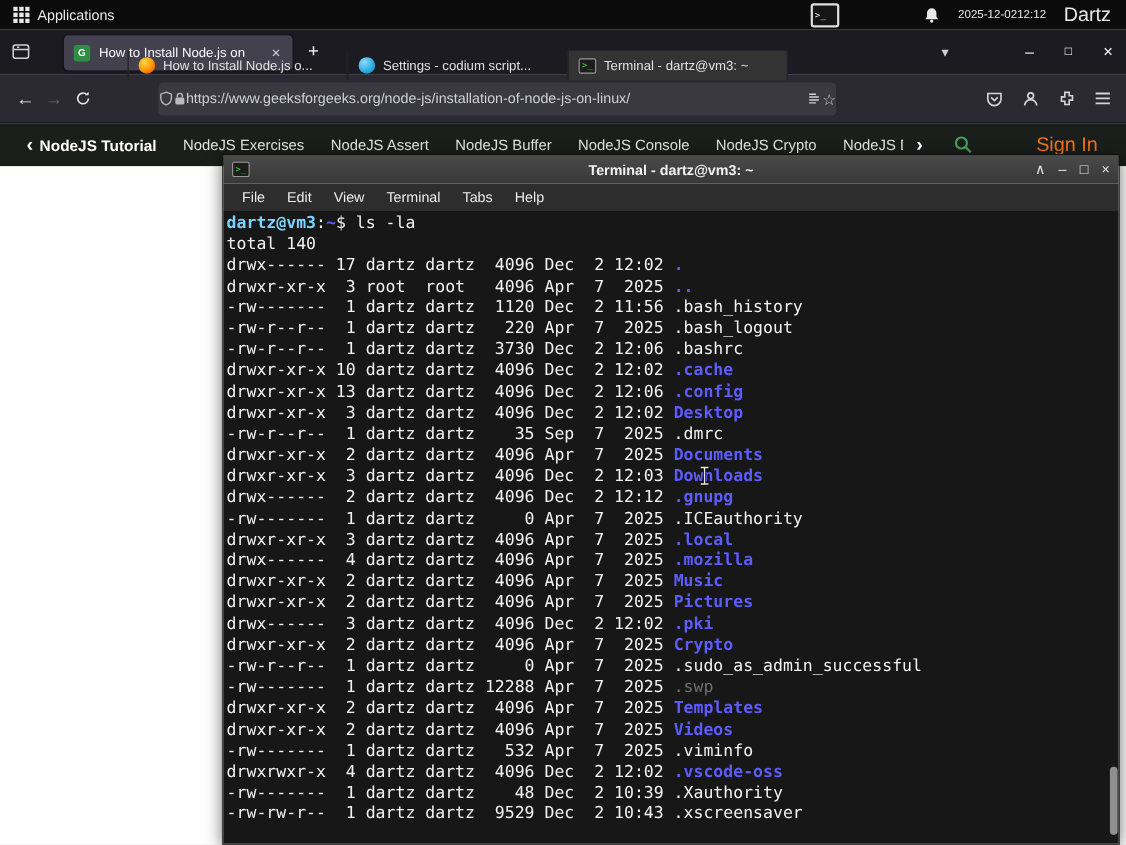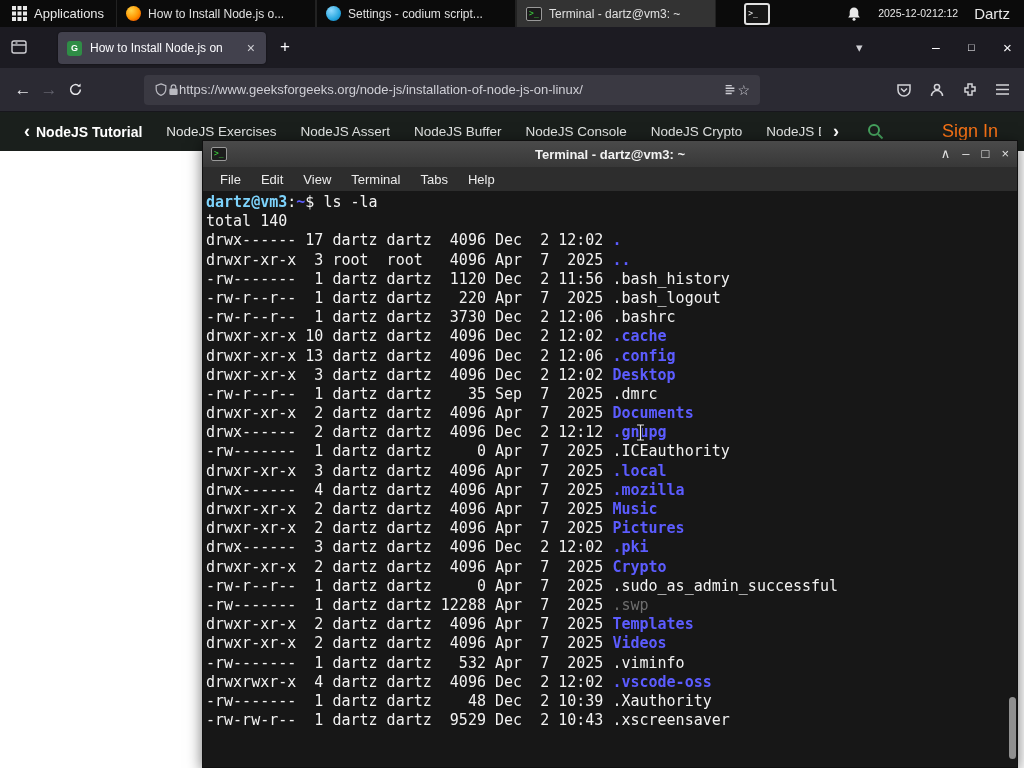--- a/index.html
+++ b/index.html
@@ -5,21 +5,21 @@
   * { box-sizing: border-box; }
   html,body { margin:0; padding:0; }
   body {
     width:1024px; height:768px; position:relative; overflow:hidden;
     background:#ffffff; font-family:"Liberation Sans", sans-serif;
   }
 
   
   #panel {
     position:absolute; top:0; left:0; width:1024px; height:27px;
-    background:#0b0b0b; color:#e8e8e8; display:flex; align-items:flex-end; z-index:30;
+    background:#0b0b0b; color:#e8e8e8; display:flex; align-items:flex-start; z-index:30;
   }
   .panel-apps { display:flex; align-items:center; gap:7px; padding:0 12px; height:100%; }
   .panel-apps .lbl { font-size:13px; }
   .panel-winbtns { display:flex; height:100%;margin-top:46px; }
   .win-btn {
     width:200px; display:flex; align-items:center; gap:7px; padding:0 9px;
     border-left:1px solid #222; border-right:1px solid #222; font-size:12px; color:#e0e0e0;
   }
   .win-btn .t { white-space:nowrap; overflow:hidden; flex:1; }
   .win-btn.active { background:#333333; }
@@ -32,21 +32,21 @@
     color:#3cd63c; font-size:8px; line-height:11px; text-align:left; padding-left:2px;
     font-family:"DejaVu Sans Mono", monospace; flex:0 0 auto;
   }
   .panel-right { margin-left:auto; display:flex; align-items:center; gap:16px; padding-right:10px; height:100%; }
   .tray-term {
     width:26px; height:22px; border:2px solid #e0e0e0; border-radius:3px; background:#161616;
     color:#f0f0f0; font-size:8px; line-height:17px; padding-left:2px; margin-right:60px;
     font-family:"DejaVu Sans Mono", monospace;
   }
   .clock { display:flex; flex-direction:row; align-items:center; font-size:10.5px; line-height:1.2; }
-  .user-lbl { font-size:15px; padding-right:4px; }
+  .user-lbl { font-size:18px; padding-right:4px; }
 
   
   #ff-tabbar {
     position:absolute; top:27px; left:0; width:1024px; height:41px;
     background:#1c1b22; z-index:5;
   }
   .ffview-btn { position:absolute; left:10px; top:11px; color:#cfcfd4; }
   .tab {
     position:absolute; left:58px; top:5px; width:208px; height:32px; background:#42414d;
     border-radius:4px; display:flex; align-items:center; gap:8px; padding:0 9px;
@@ -67,21 +67,21 @@
   #ff-navbar {
     position:absolute; top:68px; left:0; width:1024px; height:44px;
     background:#2b2a33; display:flex; align-items:center; padding:0 10px;
     border-bottom:1px solid #17161c; z-index:5;
   }
   .nav-ico { color:#e6e6ea; font-size:17px; width:26px; text-align:center; }
   .nav-ico.dim { color:#62626d; }
   .nav-ico.svg { display:flex; align-items:center; justify-content:center; }
   .urlbar {
     margin-left:56px; width:616px; height:30px; background:#3a3942; border-radius:4px;
-    display:flex; align-items:center; gap:0; padding:0 10px;
+    display:flex; align-items:center; gap:0; padding:0 0;
   }
   .urlbar .url { flex:1; font-size:13px; color:#cfcfd6; white-space:nowrap; overflow:hidden; }
   .urlbar .star { color:#cfcfd6; font-size:14px; }
   .nav-right { margin-left:auto; display:flex; align-items:center; gap:17px; padding-right:4px; }
   .nav-right .ico { color:#d3d3d8; display:flex; }
 
   
   #gfg-nav {
     position:absolute; top:112px; left:0; width:1024px; height:39px;
     background:#1a1f1c; display:flex; align-items:center; color:#e3e5e4;
@@ -302,20 +302,21 @@
         <div class="term-line"><span class="sg-plain">drwx------ 17 dartz dartz  4096 Dec  2 12:02 </span><span class="sg-dir">.</span></div>
         <div class="term-line"><span class="sg-plain">drwxr-xr-x  3 root  root   4096 Apr  7  2025 </span><span class="sg-dir">..</span></div>
         <div class="term-line"><span class="sg-plain">-rw-------  1 dartz dartz  1120 Dec  2 11:56 .bash_history</span></div>
         <div class="term-line"><span class="sg-plain">-rw-r--r--  1 dartz dartz   220 Apr  7  2025 .bash_logout</span></div>
         <div class="term-line"><span class="sg-plain">-rw-r--r--  1 dartz dartz  3730 Dec  2 12:06 .bashrc</span></div>
         <div class="term-line"><span class="sg-plain">drwxr-xr-x 10 dartz dartz  4096 Dec  2 12:02 </span><span class="sg-dir">.cache</span></div>
         <div class="term-line"><span class="sg-plain">drwxr-xr-x 13 dartz dartz  4096 Dec  2 12:06 </span><span class="sg-dir">.config</span></div>
         <div class="term-line"><span class="sg-plain">drwxr-xr-x  3 dartz dartz  4096 Dec  2 12:02 </span><span class="sg-dir">Desktop</span></div>
         <div class="term-line"><span class="sg-plain">-rw-r--r--  1 dartz dartz    35 Sep  7  2025 .dmrc</span></div>
         <div class="term-line"><span class="sg-plain">drwxr-xr-x  2 dartz dartz  4096 Apr  7  2025 </span><span class="sg-dir">Documents</span></div>
+        <div class="term-line"><span class="sg-plain">drwxr-xr-x  3 dartz dartz  4096 Dec  2 12:03 </span><span class="sg-dir">Downloads</span></div>
         <div class="term-line"><span class="sg-plain">drwx------  2 dartz dartz  4096 Dec  2 12:12 </span><span class="sg-dir">.gnupg</span></div>
         <div class="term-line"><span class="sg-plain">-rw-------  1 dartz dartz     0 Apr  7  2025 .ICEauthority</span></div>
         <div class="term-line"><span class="sg-plain">drwxr-xr-x  3 dartz dartz  4096 Apr  7  2025 </span><span class="sg-dir">.local</span></div>
         <div class="term-line"><span class="sg-plain">drwx------  4 dartz dartz  4096 Apr  7  2025 </span><span class="sg-dir">.mozilla</span></div>
         <div class="term-line"><span class="sg-plain">drwxr-xr-x  2 dartz dartz  4096 Apr  7  2025 </span><span class="sg-dir">Music</span></div>
         <div class="term-line"><span class="sg-plain">drwxr-xr-x  2 dartz dartz  4096 Apr  7  2025 </span><span class="sg-dir">Pictures</span></div>
         <div class="term-line"><span class="sg-plain">drwx------  3 dartz dartz  4096 Dec  2 12:02 </span><span class="sg-dir">.pki</span></div>
         <div class="term-line"><span class="sg-plain">drwxr-xr-x  2 dartz dartz  4096 Apr  7  2025 </span><span class="sg-dir">Crypto</span></div>
         <div class="term-line"><span class="sg-plain">-rw-r--r--  1 dartz dartz     0 Apr  7  2025 .sudo_as_admin_successful</span></div>
         <div class="term-line"><span class="sg-plain">-rw-------  1 dartz dartz 12288 Apr  7  2025 </span><span class="sg-dim">.swp</span></div>

